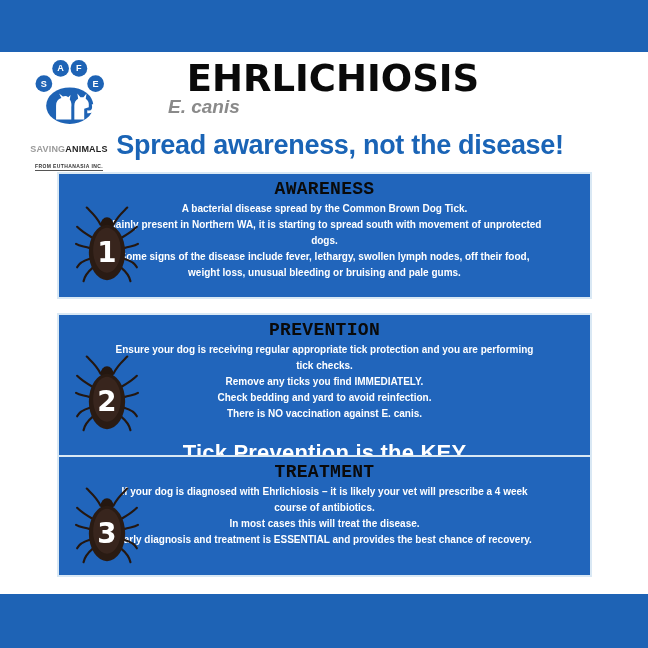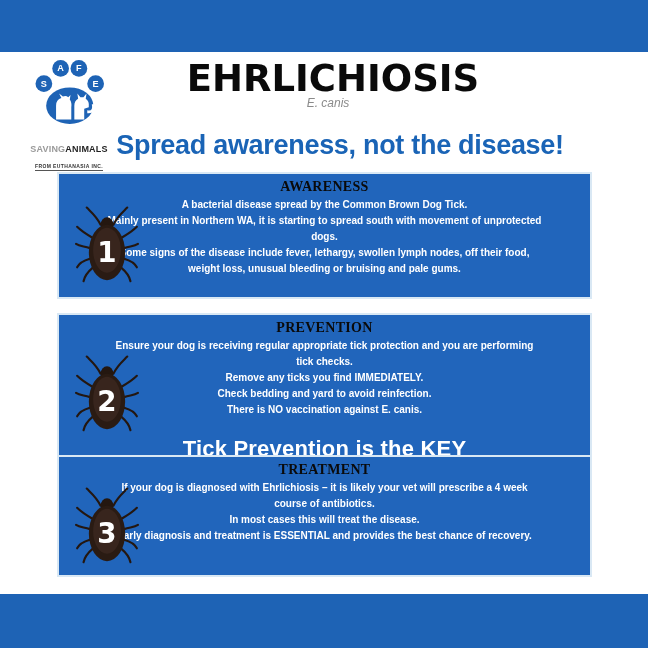--- a/index.html
+++ b/index.html
@@ -16,33 +16,33 @@
   .logo svg{width:78px;height:70px;display:block;margin:0 auto}
   .logo-name{font-size:9px;font-weight:bold;color:#9a9a9a;letter-spacing:.2px;margin-top:17px;white-space:nowrap}
   .logo-name .bold{color:#1f1f1f}
   .logo-sub{display:inline-block;font-size:5px;font-weight:bold;color:#333;
     letter-spacing:.4px;border-bottom:1px solid #555;padding-bottom:1px;white-space:nowrap}
 
   
   .title-wrap{position:absolute;left:168px;top:60px;width:330px;text-align:center}
   .title{font-family:"DejaVu Sans",sans-serif;font-weight:900;font-size:37px;
     color:#0a0a0a;line-height:1.05;letter-spacing:0}
-  .species{text-align:center;padding-right:10px;color:#8a8a8a;font-style:italic;
-    font-weight:normal;font-size:12px;margin-top:-3px}
+  .species{text-align:left;padding-right:10px;color:#8a8a8a;font-style:italic;
+    font-weight:bold;font-size:19px;margin-top:-3px}
   .tagline{position:absolute;left:16px;top:130px;width:648px;text-align:center;
     color:#1a64b6;font-size:27px;font-weight:bold;letter-spacing:-.3px}
 
   
   .panel{position:absolute;left:57px;width:535px;background:#2165bb;
     border:2px solid #d9e8f4;box-sizing:border-box;text-align:center;color:#fff}
   .panel-1{top:172px;height:127px}
   .panel-2{top:313px;height:162px}
   .panel-3{top:455px;height:122px}
-  .panel-heading{margin:5px 0 2px;color:#0a0a0a;font-size:14px;font-weight:800;
-    letter-spacing:.3px;font-family:Liberation Serif, serif}
+  .panel-heading{margin:5px 0 2px;color:#0a0a0a;font-size:18px;font-weight:800;
+    letter-spacing:.3px;font-family:Liberation Mono, monospace}
   .panel-body{font-size:10px;font-weight:bold;line-height:1.6;white-space:pre-line;
     padding:0 14px;letter-spacing:0}
   .emphasis{font-size:22px;font-weight:bold;text-decoration:underline;margin-top:18px;letter-spacing:.2px}
 
   
   .tick{position:absolute;width:64px;height:88px}
   .tick-1{left:16px;top:28px}
   .tick-2{left:16px;top:36px}
   .tick-3{left:16px;top:26px}
   .tick text{font-family:"DejaVu Sans",sans-serif;font-weight:bold;font-size:26px;fill:#fff}

